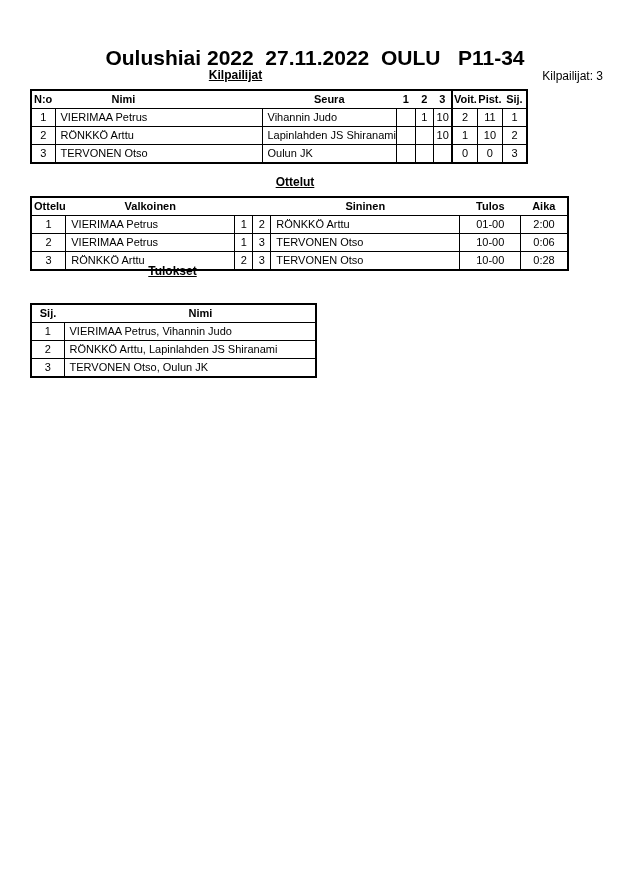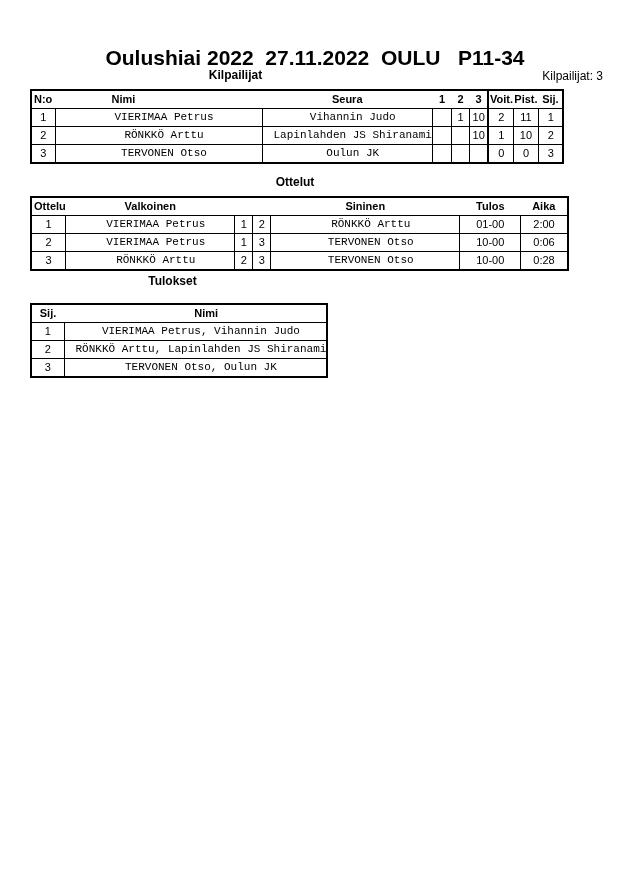--- a/index.html
+++ b/index.html
@@ -10,44 +10,44 @@
     font-family: "Liberation Sans", "DejaVu Sans", sans-serif;
     position: relative; overflow: hidden;
   }
   .doc-title {
     position: absolute; top: 48px; left: 0; width: 630px;
     text-align: center; font-weight: bold; font-size: 21px; line-height: 20px;
     white-space: pre;
   }
   .section-heading {
     position: absolute; font-weight: bold; font-size: 12px; line-height: 13px;
-    text-align: center; white-space: pre;
+    text-align: center; white-space: pre; text-decoration: underline;
   }
   #heading-kilpailijat { top: 69px;  left: 30px; width: 411px; }
   #heading-ottelut     { top: 176px; left: 30px; width: 530px; }
-  #heading-tulokset    { top: 275px; left: 30px; width: 285px; }
+  #heading-tulokset    { top: 265px; left: 30px; width: 285px; }
   .count-label {
     position: absolute; top: 70px; right: 27px;
     font-size: 12px; line-height: 12px;
   }
   table.sheet {
     position: absolute; border-collapse: collapse; table-layout: fixed;
     border: 2px solid #000000; background: #ffffff; font-size: 11px;
   }
   #table-kilpailijat { top: 89px;  left: 30px; }
   #table-ottelut     { top: 196px; left: 30px; }
   #table-tulokset    { top: 303px; left: 30px; }
   .sheet th, .sheet td {
     height: 17px; padding: 0; line-height: 17px;
     white-space: nowrap; overflow: visible; font-size: 11px;
   }
   .sheet th { font-weight: bold; border: 0; border-bottom: 1px solid #000000; text-align: center; }
   .sheet td { border: 1px solid #000000; }
   .c  { text-align: center; }
-  td.l  { text-align: center; padding-left: 11px; font-family: Liberation Mono, monospace; }
+  td.l  { text-align: left; padding-left: 5px; }
   th.hl { text-align: left; padding-left: 2px; }
   th.nimi-off-left  { text-align: center; padding-right: 70px; }
   th.nimi-off-right { text-align: center; padding-left: 22px; }
   th.thick, td.thick { border-left: 2px solid #000000; margin-left: 24px; }
 </style>
 </head>
 <body>
 
 <div class="doc-title">Oulushiai 2022  27.11.2022  OULU   P11-34</div>
 

